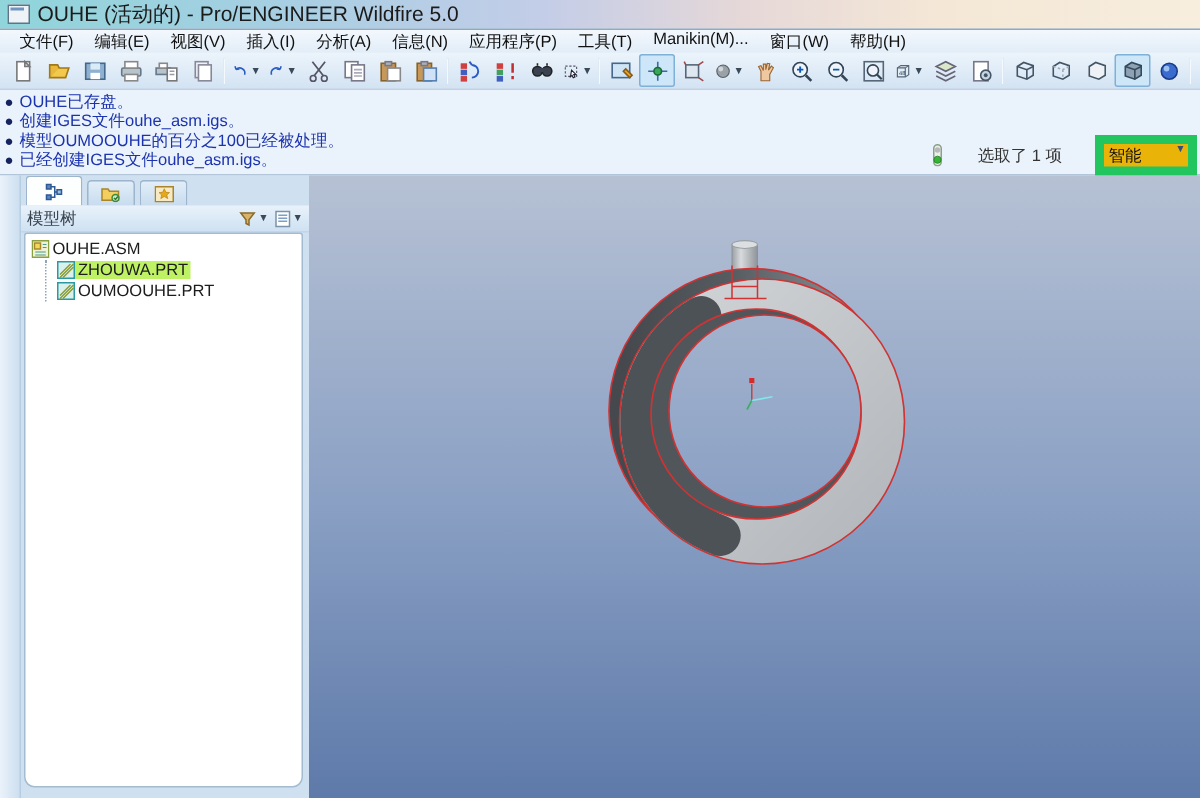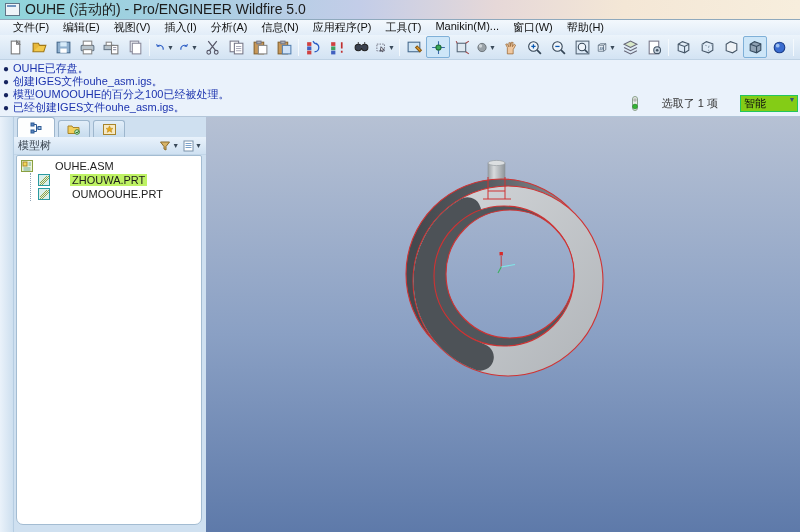--- a/index.html
+++ b/index.html
@@ -25,42 +25,42 @@
   .tbtn svg{display:block;}
   .tbtn.pressed{background:#cde6f8;border-color:#7fb0d8;}
   .dd{font-size:7px;color:#3a4a5a;margin-left:1px;}
   
   .infobar{position:relative;height:56px;background:#eaf2fb;border-bottom:1px solid #b3c6d9;}
   .messages{position:absolute;left:3px;top:2px;font-size:11px;line-height:12px;color:#1c33ae;}
   .msg-line{white-space:nowrap;}
   .msg-line .bullet{color:#15235e;margin-right:4px;font-size:10px;}
   .statuscluster{position:absolute;right:2px;top:33px;height:21px;display:flex;align-items:center;gap:22px;
     font-size:11px;color:#333;}
-  .combo{width:56px;height:15px;background:#84cc16;border:1px solid #22c55e;display:flex;align-items:flex-start;
+  .combo{width:56px;height:15px;background:#eab308;border:6px solid #22c55e;display:flex;align-items:flex-start;
     font-size:11px;color:#111;}
   .combo .val{flex:1;padding-left:3px;}
   .combo .arr{width:10px;font-size:7px;color:#33507a;text-align:center;}
   
   .main{display:flex;height:419px;background:#cfe0f0;}
   .navigator{position:relative;width:206px;display:flex;flex-direction:column;box-sizing:border-box;
     padding-left:14px;background:#cfe0f0;}
   .nav-strip{position:absolute;left:0;top:0;bottom:0;width:13px;
     background:linear-gradient(90deg,#eaf2fa,#cddfef);border-right:1px solid #b6cde2;}
   .nav-tabs{height:20px;display:flex;align-items:flex-end;gap:3px;padding-left:3px;}
   .tab{width:30px;height:16px;display:flex;align-items:center;justify-content:center;
     border:1px solid #9db6cd;border-bottom:none;border-radius:3px 3px 0 0;
     background:linear-gradient(#e2eef9,#c7dcee);}
   .tab.active{width:36px;height:19px;background:#fdfefe;}
   .nav-header{height:17px;display:flex;align-items:center;padding:0 4px;font-size:11px;color:#3a4450;
     background:linear-gradient(#e9f2fb,#cfe1f2);border-bottom:1px solid #c2d6e8;}
   .nav-header .hdr-label{flex:1;}
   .hdr-ic{display:flex;align-items:center;margin-left:4px;}
   .tree-panel{flex:1;margin:0 4px 11px 2px;background:#fff;border:1px solid #a3bcd2;
     border-radius:2px 2px 7px 7px;font-size:11px;color:#1c1c1c;padding:3px 0 0 4px;box-sizing:border-box;}
-  .tree-row{height:14px;display:flex;align-items:center;gap:20px;white-space:nowrap;}
+  .tree-row{height:14px;display:flex;align-items:center;gap:0;white-space:nowrap;}
   .tree-children{margin-left:9px;border-left:1px dotted #8fa6b8;padding-left:7px;}
   .tree-label{padding:0 2px;}
   .tree-label.selected{background:#bef264;}
   
   .viewport{flex:1;position:relative;
     background:linear-gradient(180deg,#b6c1d4 0%,#8aa0c4 52%,#5d79a9 100%);}
   .viewport svg{position:absolute;left:0;top:0;}
 </style>
 </head>
 <body>

